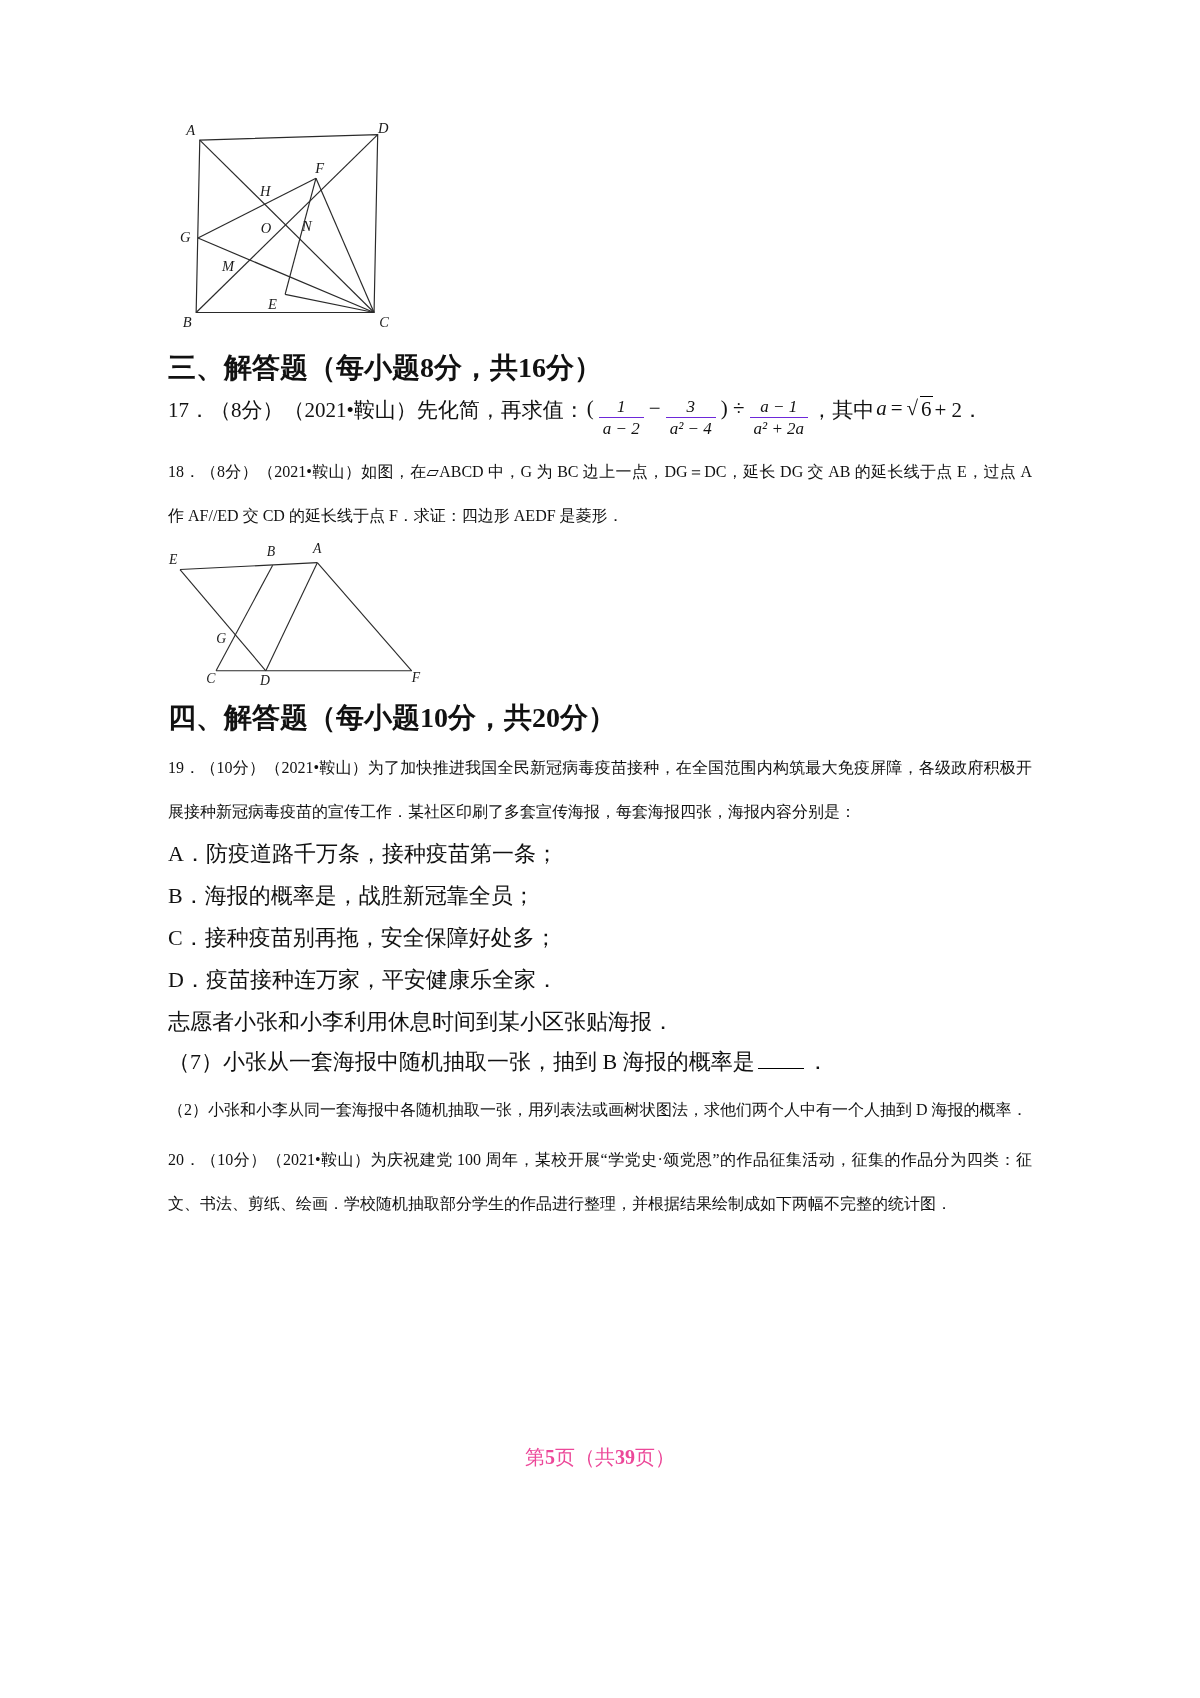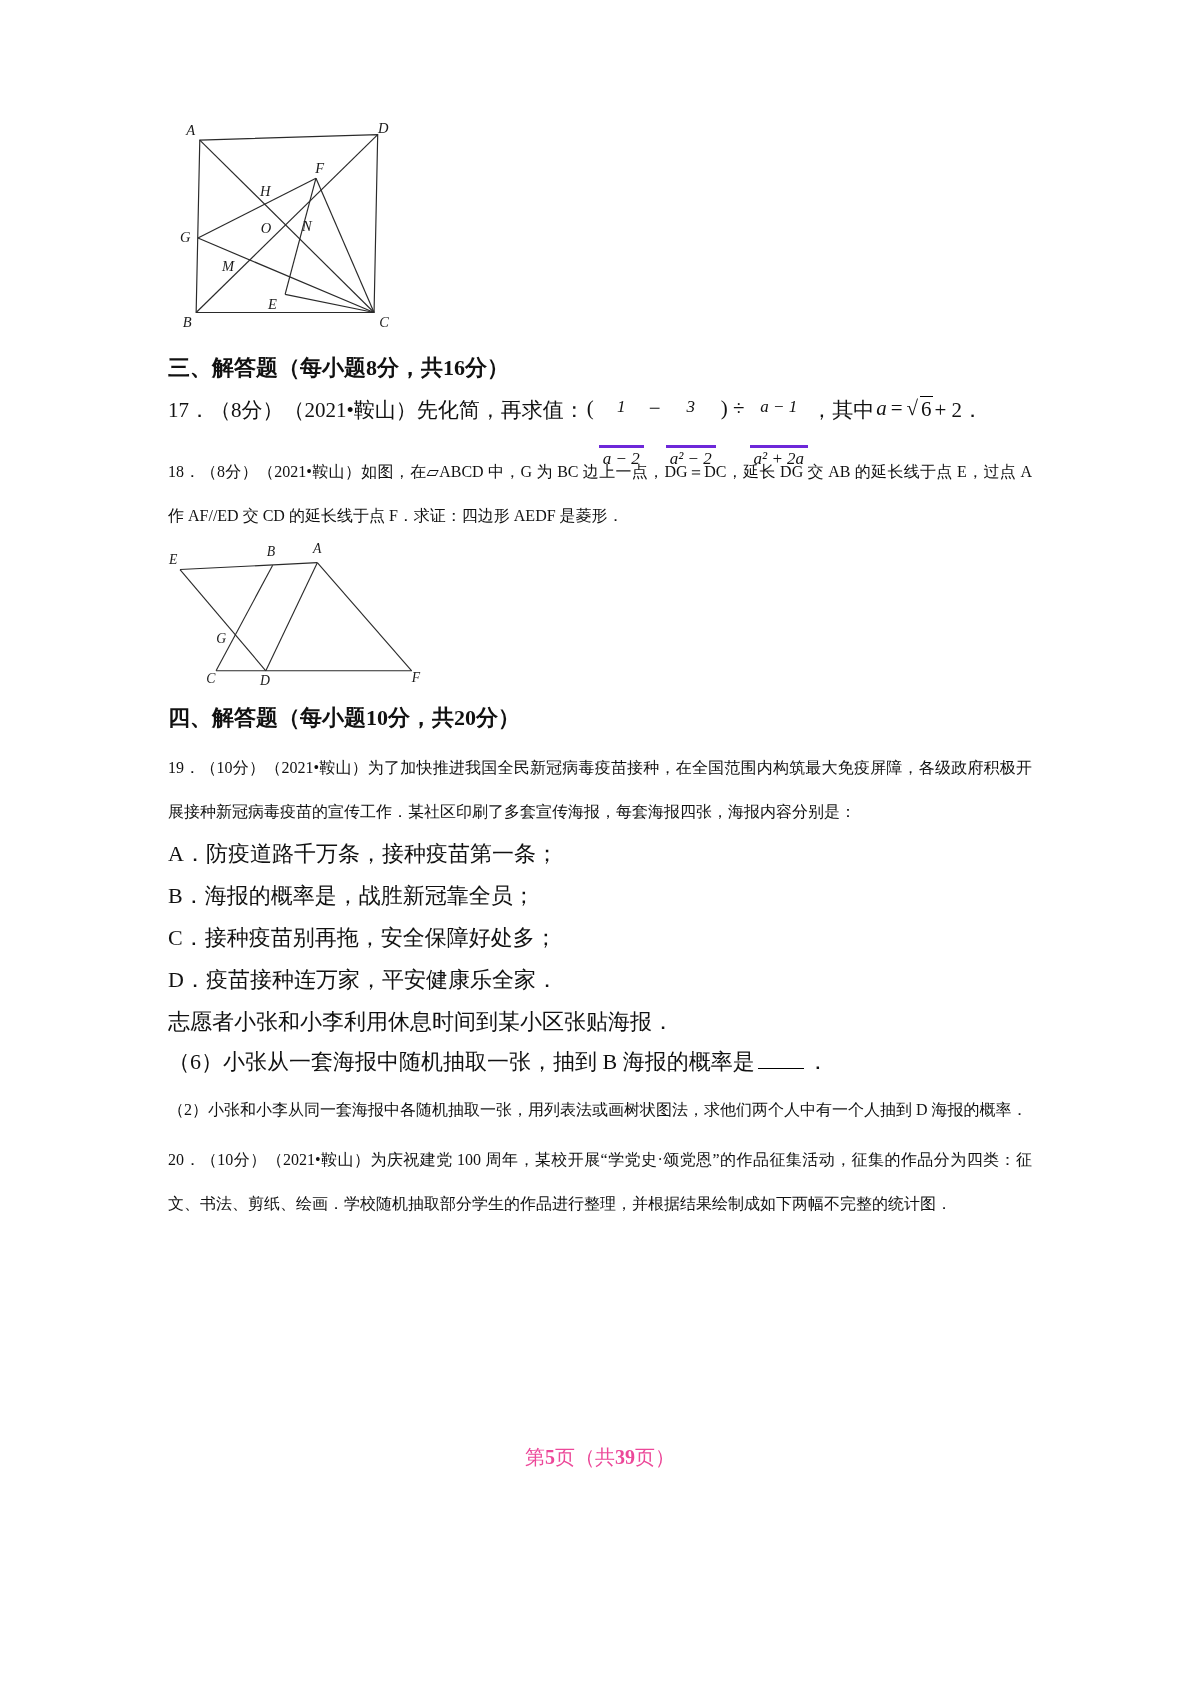--- a/index.html
+++ b/index.html
@@ -18,21 +18,21 @@
   .figure2 { margin:4px 0 4px 0; }
 
   svg text {
     font-family:"Liberation Serif","DejaVu Serif",serif;
     font-style:italic;
     font-size:16px;
     fill:#1a1a1a;
   }
 
   .heading {
-    font-size:22px; font-weight:bold;
+    font-size:28px; font-weight:bold;
     line-height:28px; margin:12px 0 14px 0;
   }
   .para {
     font-size:16px; line-height:44px;
     text-align:justify; margin:0 0 6px 0;
   }
   .para.tight { margin-bottom:2px; }
   .item { font-size:22px; line-height:28px; margin:0 0 14px 0; }
   .single { font-size:22px; line-height:28px; margin:8px 0 12px 0; }
 
@@ -41,21 +41,21 @@
     font-size:21px; margin:0 0 6px 0; height:48px;
   }
   .formula-line .mi { margin:0 2px; }
   .it { font-style:italic; }
   .frac {
     display:inline-flex; flex-direction:column; align-items:center;
     font-size:17px; font-style:italic; line-height:1.25; margin:0 3px;
     text-align:center;
   }
   .frac .num { padding:0 4px; }
-  .frac .den { border-top:3px solid #6d28d9; padding:0 4px;margin-top:28px; }
+  .frac .den { border-top:1px solid #6d28d9; padding:0 4px; }
   .radicand { border-top:1px solid #000; padding:0 1px; }
 
   .blank {
     display:inline-block; width:46px; height:20px;
     border-bottom:1.5px solid #000; margin:0 3px;
     vertical-align:baseline;
   }
 
   .footer {
     position:absolute; top:1444px; left:0; right:0;
@@ -102,21 +102,21 @@
     <div class="formula-line">
       <span>17．（8分）（2021•鞍山）先化简，再求值：</span>
       <span class="mi">(</span>
       <span class="frac">
           <span class="num">1</span>
           <span class="den">a − 2</span>
         </span>
       <span class="mi">−</span>
       <span class="frac">
           <span class="num">3</span>
-          <span class="den">a² − 2</span>
+          <span class="den">a² − 4</span>
         </span>
       <span class="mi">) ÷</span>
       <span class="frac">
           <span class="num">a − 1</span>
           <span class="den">a² + 2a</span>
         </span>
       <span>，其中</span>
       <span class="mi it">a</span>
       <span class="mi">=</span>
       <span class="mi">√</span>
@@ -150,21 +150,21 @@
 
     <div class="heading">四、解答题（每小题10分，共20分）</div>
 
     <div class="para">19．（10分）（2021•鞍山）为了加快推进我国全民新冠病毒疫苗接种，在全国范围内构筑最大免疫屏障，各级政府积极开展接种新冠病毒疫苗的宣传工作．某社区印刷了多套宣传海报，每套海报四张，海报内容分别是：</div>
     <div class="item">A．防疫道路千万条，接种疫苗第一条；</div>
     <div class="item">B．海报的概率是，战胜新冠靠全员；</div>
     <div class="item">C．接种疫苗别再拖，安全保障好处多；</div>
     <div class="item">D．疫苗接种连万家，平安健康乐全家．</div>
     <div class="single">志愿者小张和小李利用休息时间到某小区张贴海报．</div>
     <div class="single">
-      <span>（6）小张从一套海报中随机抽取一张，抽到 B 海报的概率是</span><span class="blank"></span><span>．</span>
+      <span>（7）小张从一套海报中随机抽取一张，抽到 B 海报的概率是</span><span class="blank"></span><span>．</span>
     </div>
     <div class="para">（2）小张和小李从同一套海报中各随机抽取一张，用列表法或画树状图法，求他们两个人中有一个人抽到 D 海报的概率．</div>
 
     <div class="para">20．（10分）（2021•鞍山）为庆祝建党 100 周年，某校开展“学党史·颂党恩”的作品征集活动，征集的作品分为四类：征文、书法、剪纸、绘画．学校随机抽取部分学生的作品进行整理，并根据结果绘制成如下两幅不完整的统计图．</div>
 
   </div>
 
   <div class="footer">
     <span>第</span><b>5</b><span>页（共</span><b>39</b><span>页）</span>
   </div>

